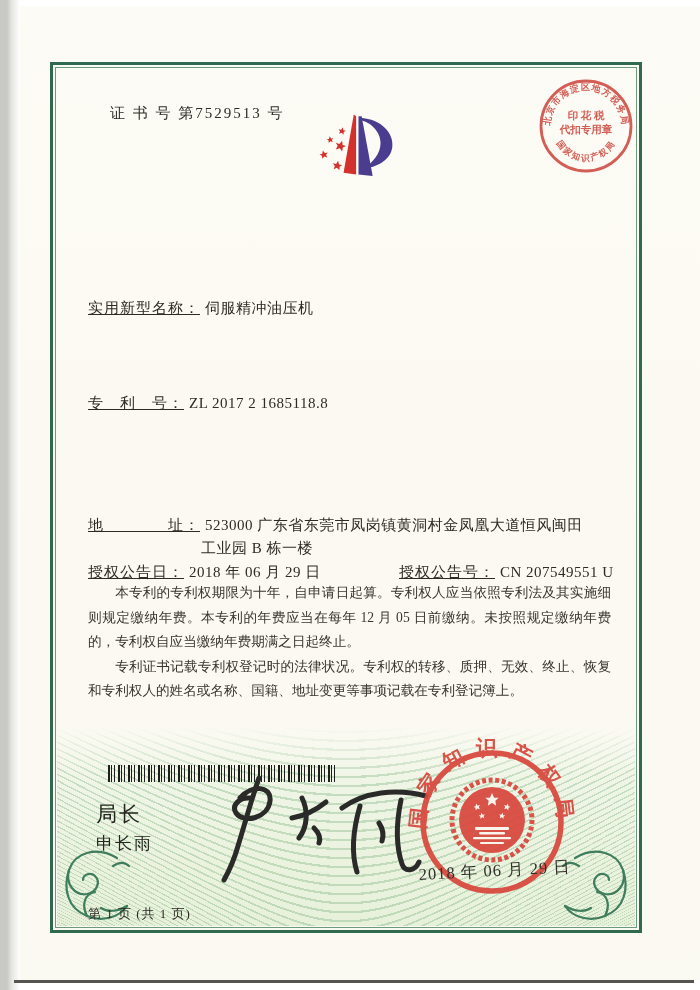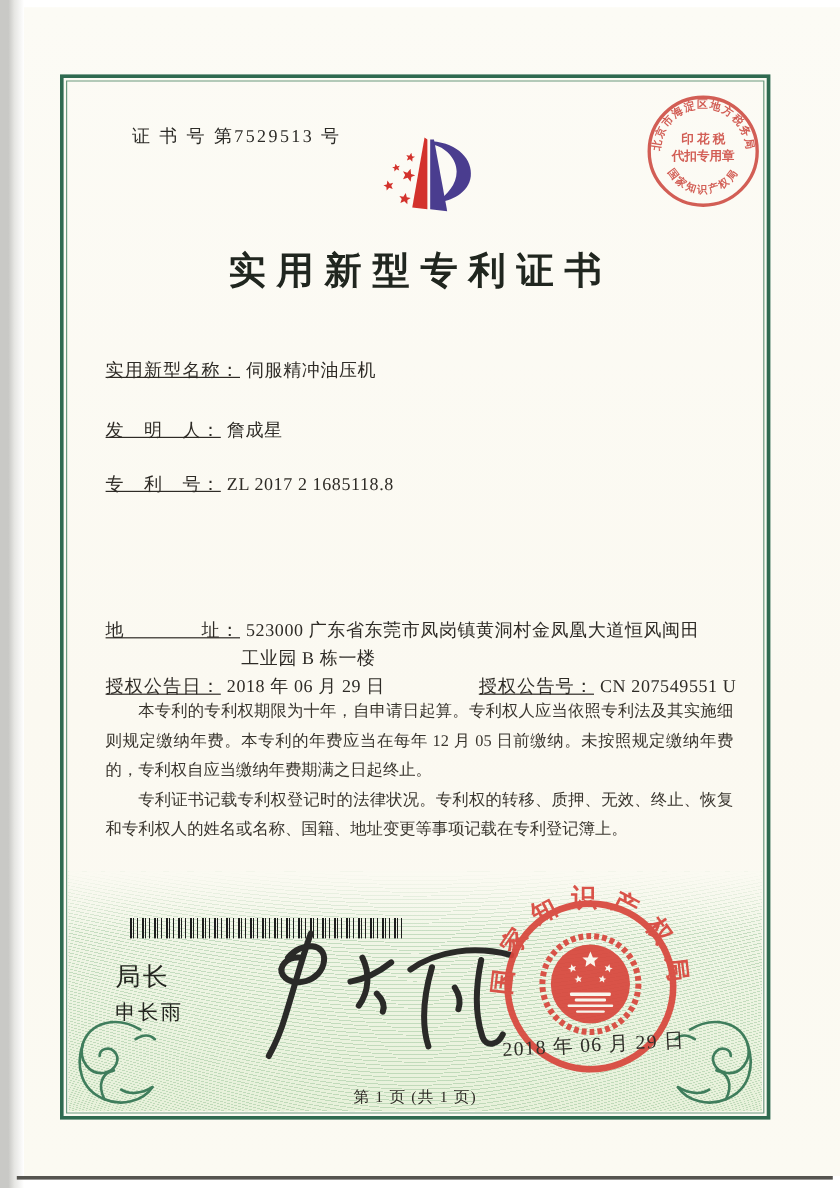--- a/index.html
+++ b/index.html
@@ -40,22 +40,22 @@
   .body-text p{margin:0;text-indent:2em;}
   
   .barcode{position:absolute;left:108px;top:765px;width:228px;height:17px;z-index:3;
            background:repeating-linear-gradient(90deg,#1e1e1e 0 2px,transparent 2px 3px,#1e1e1e 3px 4px,transparent 4px 6px,#1e1e1e 6px 7px,transparent 7px 10px);}
   .director-title{position:absolute;left:96px;top:800px;font-size:21px;color:#23251f;z-index:3;
                   font-family:"Liberation Sans","DejaVu Sans",sans-serif;letter-spacing:2px;}
   .director-name{position:absolute;left:96px;top:832px;font-size:17px;color:#23251f;z-index:3;
                   font-family:"Liberation Sans","DejaVu Sans",sans-serif;letter-spacing:2px;}
   .signature{position:absolute;left:196px;top:768px;width:240px;height:125px;z-index:3;}
   .seal{position:absolute;left:400px;top:730px;width:184px;height:184px;z-index:4;opacity:.93;}
-  .page-footer{position:absolute;left:50px;top:905px;width:592px;text-align:center;font-size:13px;
-               color:#2d2a25;z-index:3;letter-spacing:1px;}
+  .page-footer{position:absolute;left:50px;top:905px;width:592px;font-size:13px;
+               color:#2d2a25;z-index:3;letter-spacing:1px;padding-left:38px;}
 </style>
 </head>
 <body>
 
 <div id="canvas">
 
   <div class="paper"></div>
   <div class="photo-edge-left"></div>
   <div class="photo-edge-bottom"></div>
 
@@ -90,41 +90,37 @@
     <path d="M84,14 C112,16 127,34 125,51 C123,69 104,77 89,79 C100,70 110,60 110,46 C110,32 98,20 84,17 Z" fill="#4a3d8f"></path>
     <path d="M76,10 L79,12 L79,86 L63,84 Z" fill="#d3322c"></path>
     <path d="M82,12 L86,12 L100,88 L82,86 Z" fill="#4a3d8f"></path>
     <use href="#st" transform="translate(61,31) scale(5) rotate(12)" fill="#d3322c"></use>
     <use href="#st" transform="translate(46,42) scale(4.4) rotate(-10)" fill="#d3322c"></use>
     <use href="#st" transform="translate(59,50) scale(7.2) rotate(18)" fill="#d3322c"></use>
     <use href="#st" transform="translate(38,61) scale(5.6) rotate(-14)" fill="#d3322c"></use>
     <use href="#st" transform="translate(55,75) scale(6.4) rotate(10)" fill="#d3322c"></use>
   </svg>
 
-  <div class="title">实用新型专利证书</div>
 
   <svg class="stamp" viewBox="0 0 100 100">
     <circle cx="50" cy="50" r="45" fill="none" stroke="#cf5148" stroke-width="2.8"></circle>
     <path id="stampTop" d="M15.2,59.3 A36,36 0 1 1 84.8,59.3" fill="none"></path>
     <text font-size="9" fill="#cf5148" letter-spacing="1.2" font-weight="700">
       <textPath href="#stampTop" startOffset="50%" text-anchor="middle">北京市海淀区地方税务局</textPath>
     </text>
     <path id="stampBottom" d="M22,69.5 A33.5,33.5 0 0 0 78,69.5" fill="none"></path>
     <text font-size="8.6" fill="#cf5148" letter-spacing="1.6" font-weight="700">
       <textPath href="#stampBottom" startOffset="50%" text-anchor="middle">国家知识产权局</textPath>
     </text>
     <text x="50" y="43" text-anchor="middle" font-size="10.5" font-weight="700" fill="#cf5148">印 花 税</text>
     <text x="50" y="57" text-anchor="middle" font-size="10.5" font-weight="700" fill="#cf5148">代扣专用章</text>
   </svg>
 
   <div class="row" style="top:299px">
     <span class="lab">实用新型名称：</span><span class="val">伺服精冲油压机</span>
-  </div>
-  <div class="row" style="top:349px">
-    <span class="lab">发　明　人：</span><span class="val">詹成星</span>
   </div>
   <div class="row" style="top:394px">
     <span class="lab">专　利　号：</span><span class="val">ZL 2017 2 1685118.8</span>
   </div>
   <div class="row" style="top:516px">
     <span class="lab">地　　　　址：</span><span class="val">523000 广东省东莞市凤岗镇黄洞村金凤凰大道恒风闽田</span>
   </div>
   <div class="addr2" style="top:539px">工业园 B 栋一楼</div>
   <div class="row" style="top:563px">
     <span class="lab">授权公告日：</span><span class="val">2018 年 06 月 29 日</span>

